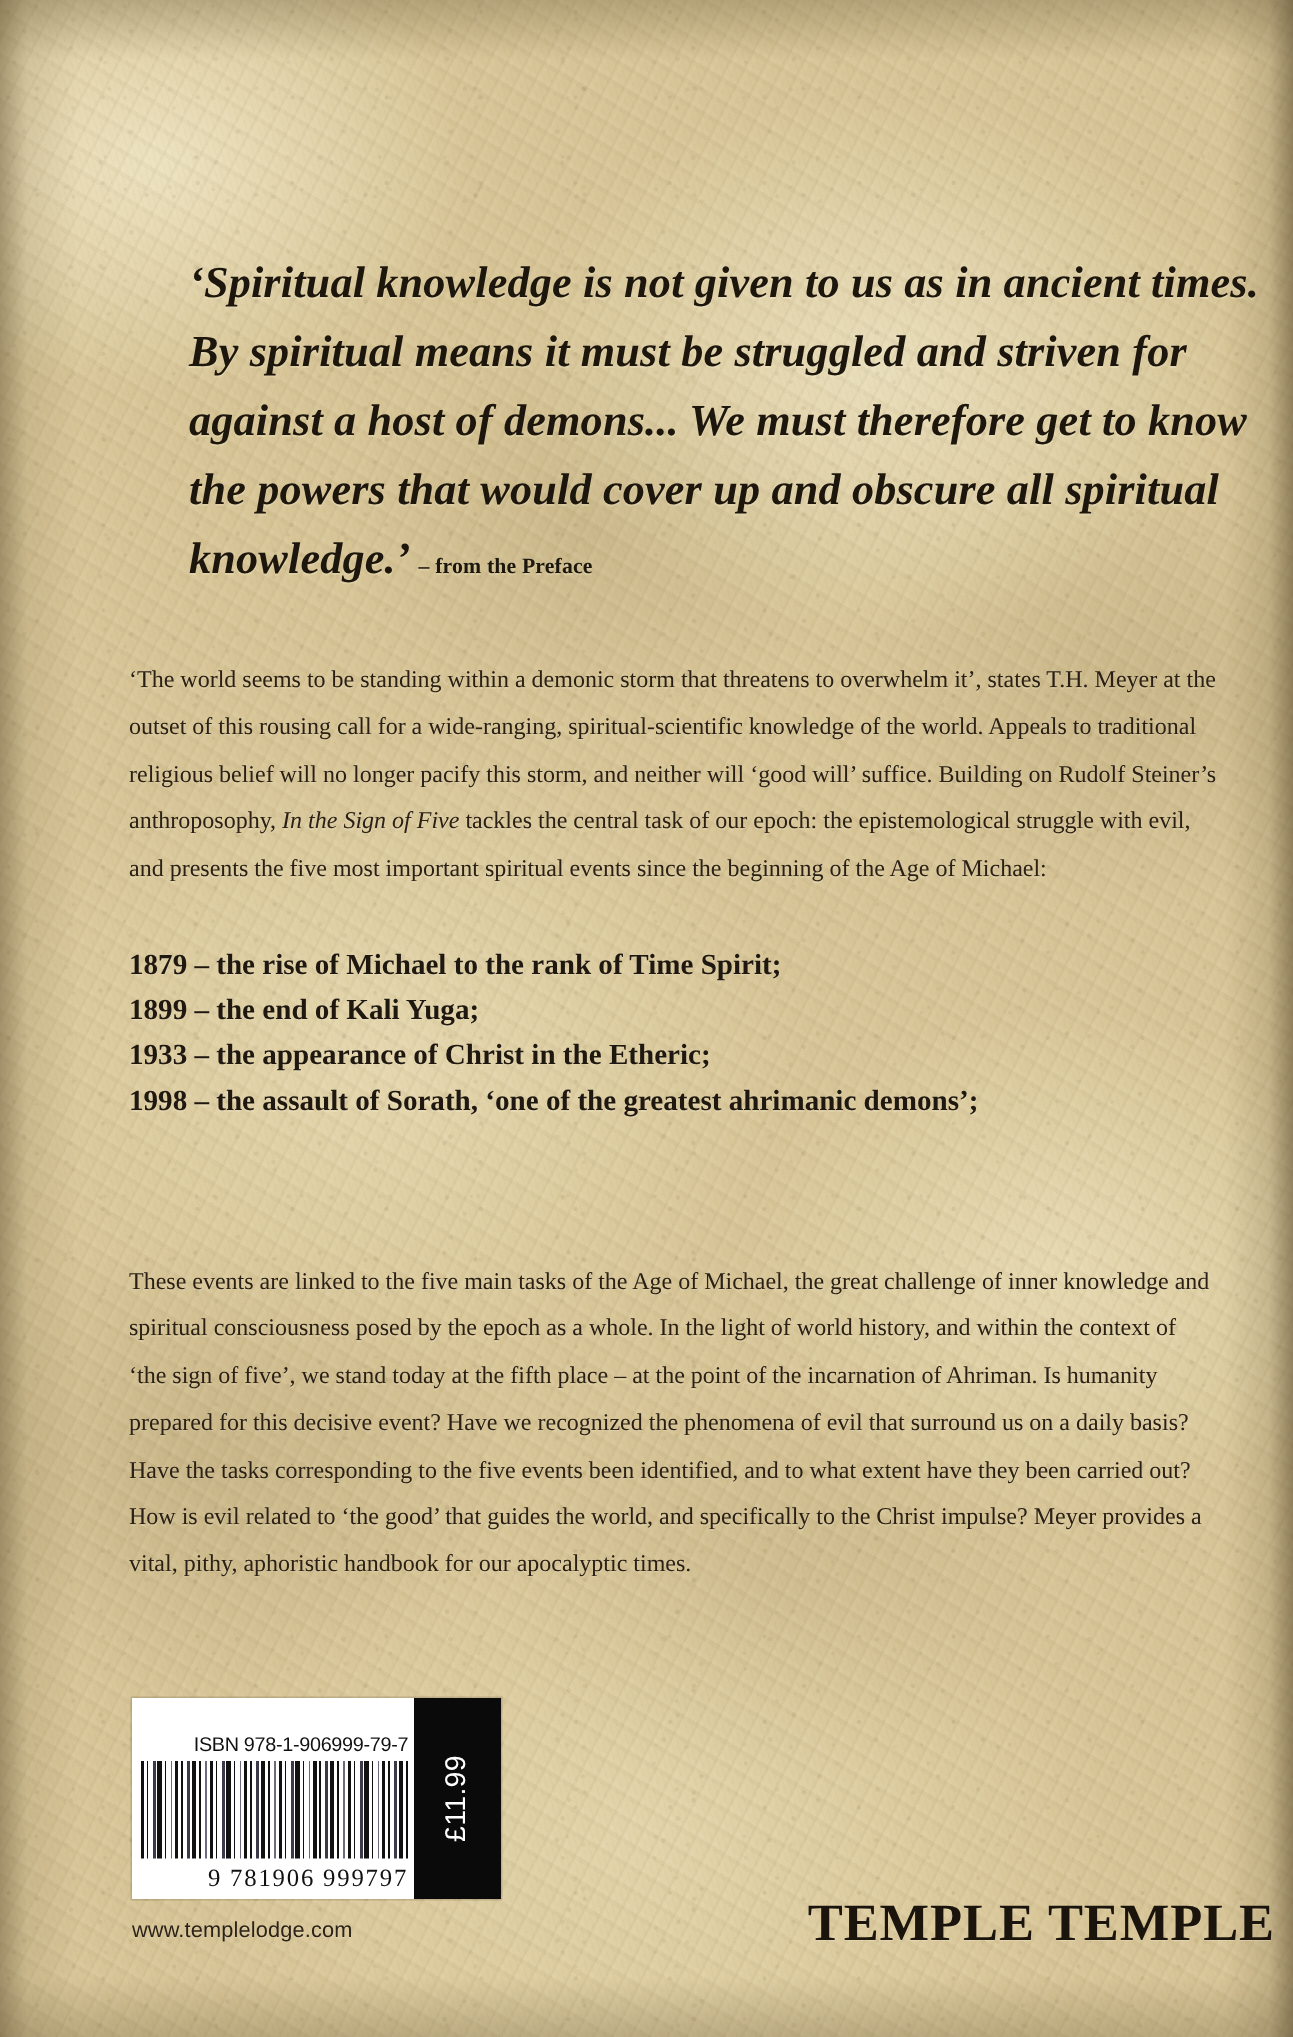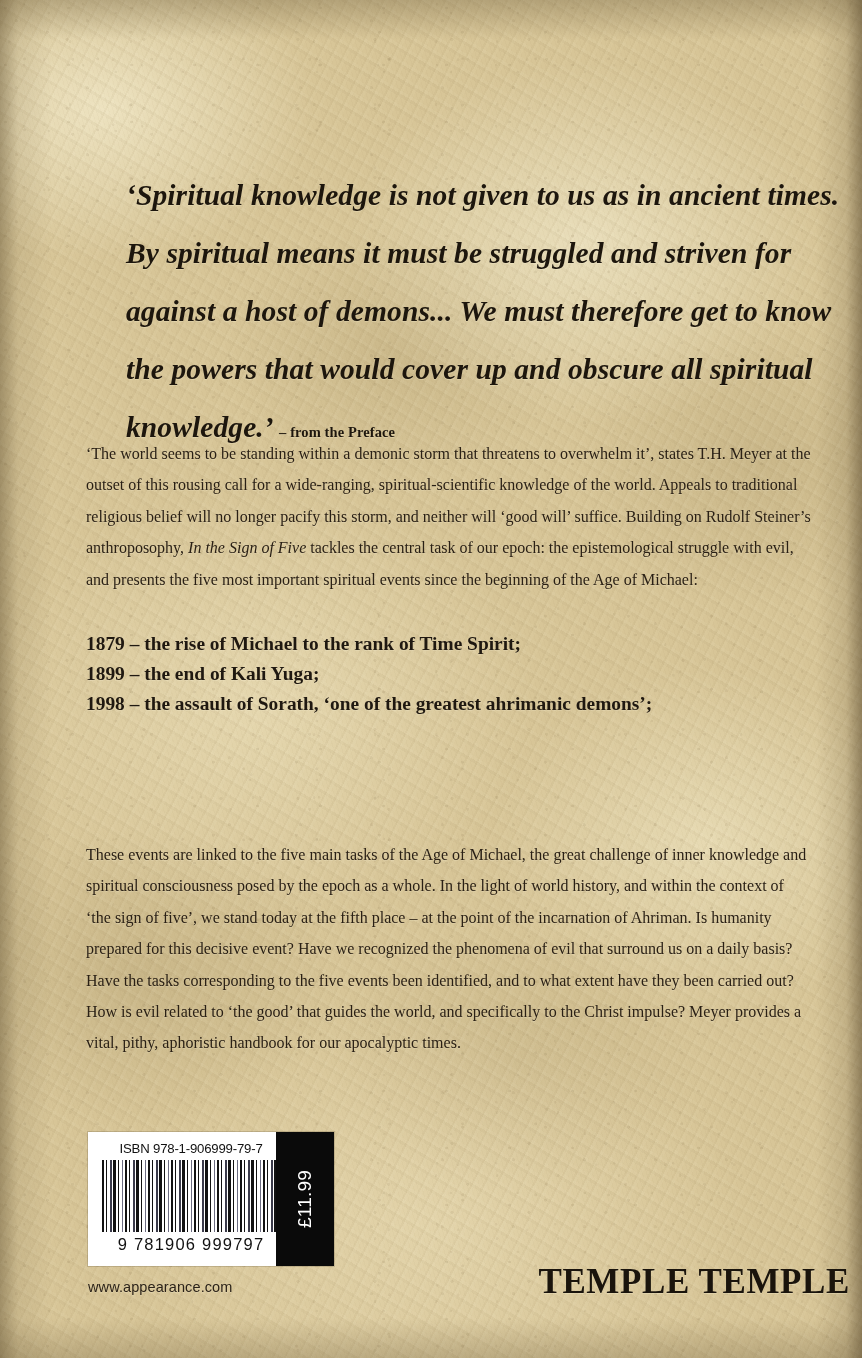--- a/index.html
+++ b/index.html
@@ -76,21 +76,21 @@
   }
 
   .pullquote {
     position: absolute;
     left: 86px;
     top: 136px;
     width: 724px;
     font-style: italic;
     font-weight: 600;
     font-size: 29.5px;
-    line-height: 58px;
+    line-height: 46px;
     letter-spacing: .1px;
     color: #1d160d;
     text-shadow: 0 1px 0 rgba(255,250,225,.22);
   }
   .pullquote .src {
     font-style: normal;
     font-weight: bold;
     font-size: 14.5px;
     letter-spacing: .1px;
     white-space: nowrap;
@@ -133,23 +133,23 @@
     width: 246px;
     height: 134px;
     background: #ffffff;
     display: flex;
     box-shadow: 0 0 0 1px rgba(60,50,30,.18);
   }
   .barcode-main {
     flex: 1 1 auto;
     display: flex;
     flex-direction: column;
-    align-items: center;
+    align-items: flex-end;
     justify-content: flex-start;
-    padding: 9px 4px 4px;
+    padding: 23px 4px 4px;
     min-width: 0;
     margin-left: 18px;
   }
   .isbn-text {
     font-family: "Liberation Sans", sans-serif;
     font-size: 13.2px;
     letter-spacing: -.2px;
     color: #111;
     white-space: nowrap;
   }
@@ -159,21 +159,21 @@
     height: 72px;
     background-image: repeating-linear-gradient(
       to right,
       #111 0 2px, #fff 2px 4px, #111 4px 5px, #fff 5px 8px,
       #3a3a4a 8px 10px, #fff 10px 11px, #111 11px 14px, #fff 14px 16px,
       #111 16px 17px, #fff 17px 20px, #6b6b80 20px 21px, #fff 21px 23px
     );
   }
   .barcode-digits {
     margin-top: 3px;
-    font-family: Liberation Sans, sans-serif;
+    font-family: Liberation Serif, serif;
     font-size: 16.5px;
     letter-spacing: 1.2px;
     color: #111;
     white-space: nowrap;
   }
   .price-strip {
     flex: 0 0 42px;
     background: #0a0a0a;
     color: #ffffff;
     display: flex;
@@ -229,34 +229,35 @@
       <span class="src">– from the Preface</span>
     </blockquote>
 
     <p class="body-para" id="para-1">
       <span>‘The world seems to be standing within a demonic storm that threatens to overwhelm it’, states T.H. Meyer at the outset of this rousing call for a wide-ranging, spiritual-scientific knowledge of the world. Appeals to traditional religious belief will no longer pacify this storm, and neither will ‘good will’ suffice. Building on Rudolf Steiner’s anthroposophy, </span><em>In the Sign of Five</em><span> tackles the central task of our epoch: the epistemological struggle with evil, and presents the five most important spiritual events since the beginning of the Age of Michael:</span>
     </p>
 
     <ul class="event-list">
       <li>1879 – the rise of Michael to the rank of Time Spirit;</li>
       <li>1899 – the end of Kali Yuga;</li>
+      <li>1933 – the appearance of Christ in the Etheric;</li>
       <li>1998 – the assault of Sorath, ‘one of the greatest ahrimanic demons’;</li>
     </ul>
 
     <p class="body-para" id="para-2">These events are linked to the five main tasks of the Age of Michael, the great challenge of inner knowledge and spiritual consciousness posed by the epoch as a whole. In the light of world history, and within the context of ‘the sign of five’, we stand today at the fifth place – at the point of the incarnation of Ahriman. Is humanity prepared for this decisive event? Have we recognized the phenomena of evil that surround us on a daily basis? Have the tasks corresponding to the five events been identified, and to what extent have they been carried out? How is evil related to ‘the good’ that guides the world, and specifically to the Christ impulse? Meyer provides a vital, pithy, aphoristic handbook for our apocalyptic times.</p>
 
     <div class="barcode-block">
       <div class="barcode-main">
         <div class="isbn-text">ISBN 978-1-906999-79-7</div>
         <div class="bars"></div>
         <div class="barcode-digits">9  781906  999797</div>
       </div>
       <div class="price-strip">
         <span>£11.99</span>
       </div>
     </div>
 
-    <div class="website">www.appearance.com</div>
+    <div class="website">www.templelodge.com</div>
 
     <div class="publisher">TEMPLE TEMPLE</div>
 
   </div>
 </div>
 
 </body></html>

